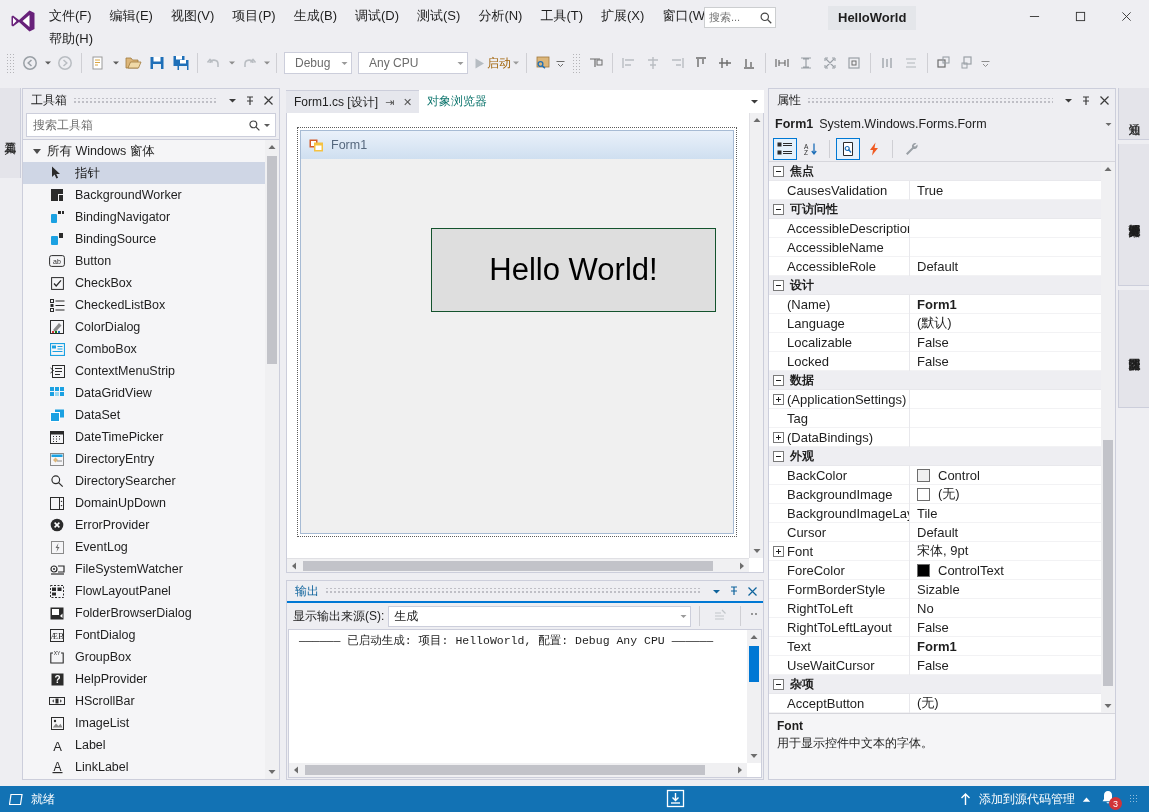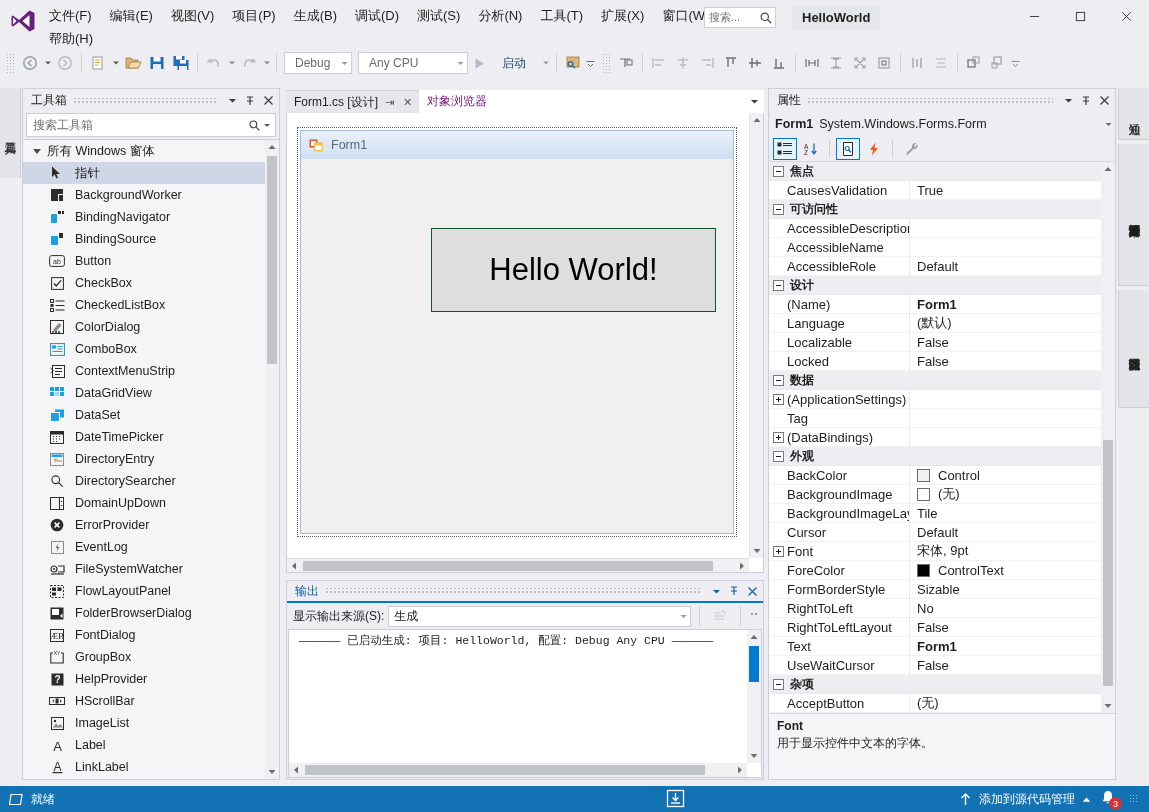--- a/index.html
+++ b/index.html
@@ -31,21 +31,21 @@
     line-height: 17px; white-space: nowrap; cursor: default;
   }
   .title-search {
     position: absolute; left: 704px; top: 7px; width: 72px; height: 21px;
     background: #fff; border: 1px solid #ccced0;
     display: flex; align-items: center; padding: 0 2px 0 4px;
   }
   .title-search span.ph { font-size: 11px; color: #717171; flex: 1; }
   .title-search .mag { width: 14px; height: 14px; }
   .proj-title {
-    position: absolute; left: 792px; top: 6px; height: 24px;
+    position: absolute; left: 828px; top: 6px; height: 24px;
     background: #e4e6ea; padding: 4px 10px;
     font-size: 13px; font-weight: bold; color: #1e1e1e;
   }
   .wincontrols {
     position: absolute; right: 0; top: 0; height: 32px; display: flex;
   }
   .wc { width: 46px; height: 32px; display: flex; align-items: center; justify-content: center; cursor: default; }
   .liveshare {
     position: absolute; right: 84px; top: 52px; display: flex;
     align-items: center; gap: 6px; font-size: 13px; color: #1e1e1e; cursor: default;
@@ -62,22 +62,22 @@
     background-size: 3px 3px; }
   .tb-btn { width: 24px; height: 24px; display: flex; align-items: center; justify-content: center; cursor: default; }
   .tb-caret { width: 11px; height: 24px; display: flex; align-items: center; justify-content: center; cursor: default; }
   .tb-sep { width: 1px; height: 20px; background: #cfcfd4; margin: 0 4px; }
   .tb-combo {
     height: 22px; border: 1px solid #cccedb; background: #fff;
     display: flex; align-items: center; padding: 0 2px 0 10px;
     font-size: 12px; color: #6b6b6b; margin: 0 3px;
   }
   .tb-combo .lbl { flex: 1; white-space: nowrap; }
-  .tb-start { display: flex; align-items: center; gap: 16px; padding: 0 2px;
-    font-size: 12px; color: #0c4a6e; cursor: default; }
+  .tb-start { display: flex; align-items: center; gap: 1px; padding: 0 2px;
+    font-size: 12px; color: #a16207; cursor: default; }
 
   
   .panel-title {
     height: 23px; background: #eeeef2; display: flex; align-items: center;
     padding: 0 2px 0 8px; font-size: 12px;
   }
   .panel-title .ttl { color: #1e1e1e; white-space: nowrap; }
   .panel-title .dots { flex: 1; height: 6px; margin: 0 6px;
     background-image: radial-gradient(#bfbfc6 1px, transparent 1px);
     background-size: 4px 4px; background-position: 0 2px; }
@@ -136,21 +136,21 @@
   
   .doc-tabs {
     position: absolute; left: 286px; top: 90px; width: 478px; height: 23px;
     background: #eeeef2; display: flex; align-items: stretch;
   }
   .doc-tab {
     display: flex; align-items: center; padding: 0 5px 0 8px; font-size: 12px;
     cursor: default; gap: 5px;
   }
   .doc-tab.active { background: #e6e7ed; border-top: 1px solid #cccedb; color: #1e1e1e; }
-  .doc-tab.inactive { background: #fff; color: #701a75; padding-left: 8px; }
+  .doc-tab.inactive { background: #fff; color: #0f766e; padding-left: 8px; }
   .doc-tab .x, .doc-tab .pin { font-size: 11px; color: #555; width: 13px; text-align: center; }
   .doc-tabs .spacer { flex: 1; }
   .doc-tabs .chev { width: 20px; display: flex; align-items: center; justify-content: center; cursor: default; }
 
   .designer {
     position: absolute; left: 286px; top: 113px; width: 478px; height: 460px;
     background: #fff; border: 1px solid #cccedb; border-top: none;
   }
   .design-surface {
     position: absolute; left: 10px; top: 14px; width: 440px; height: 410px;

